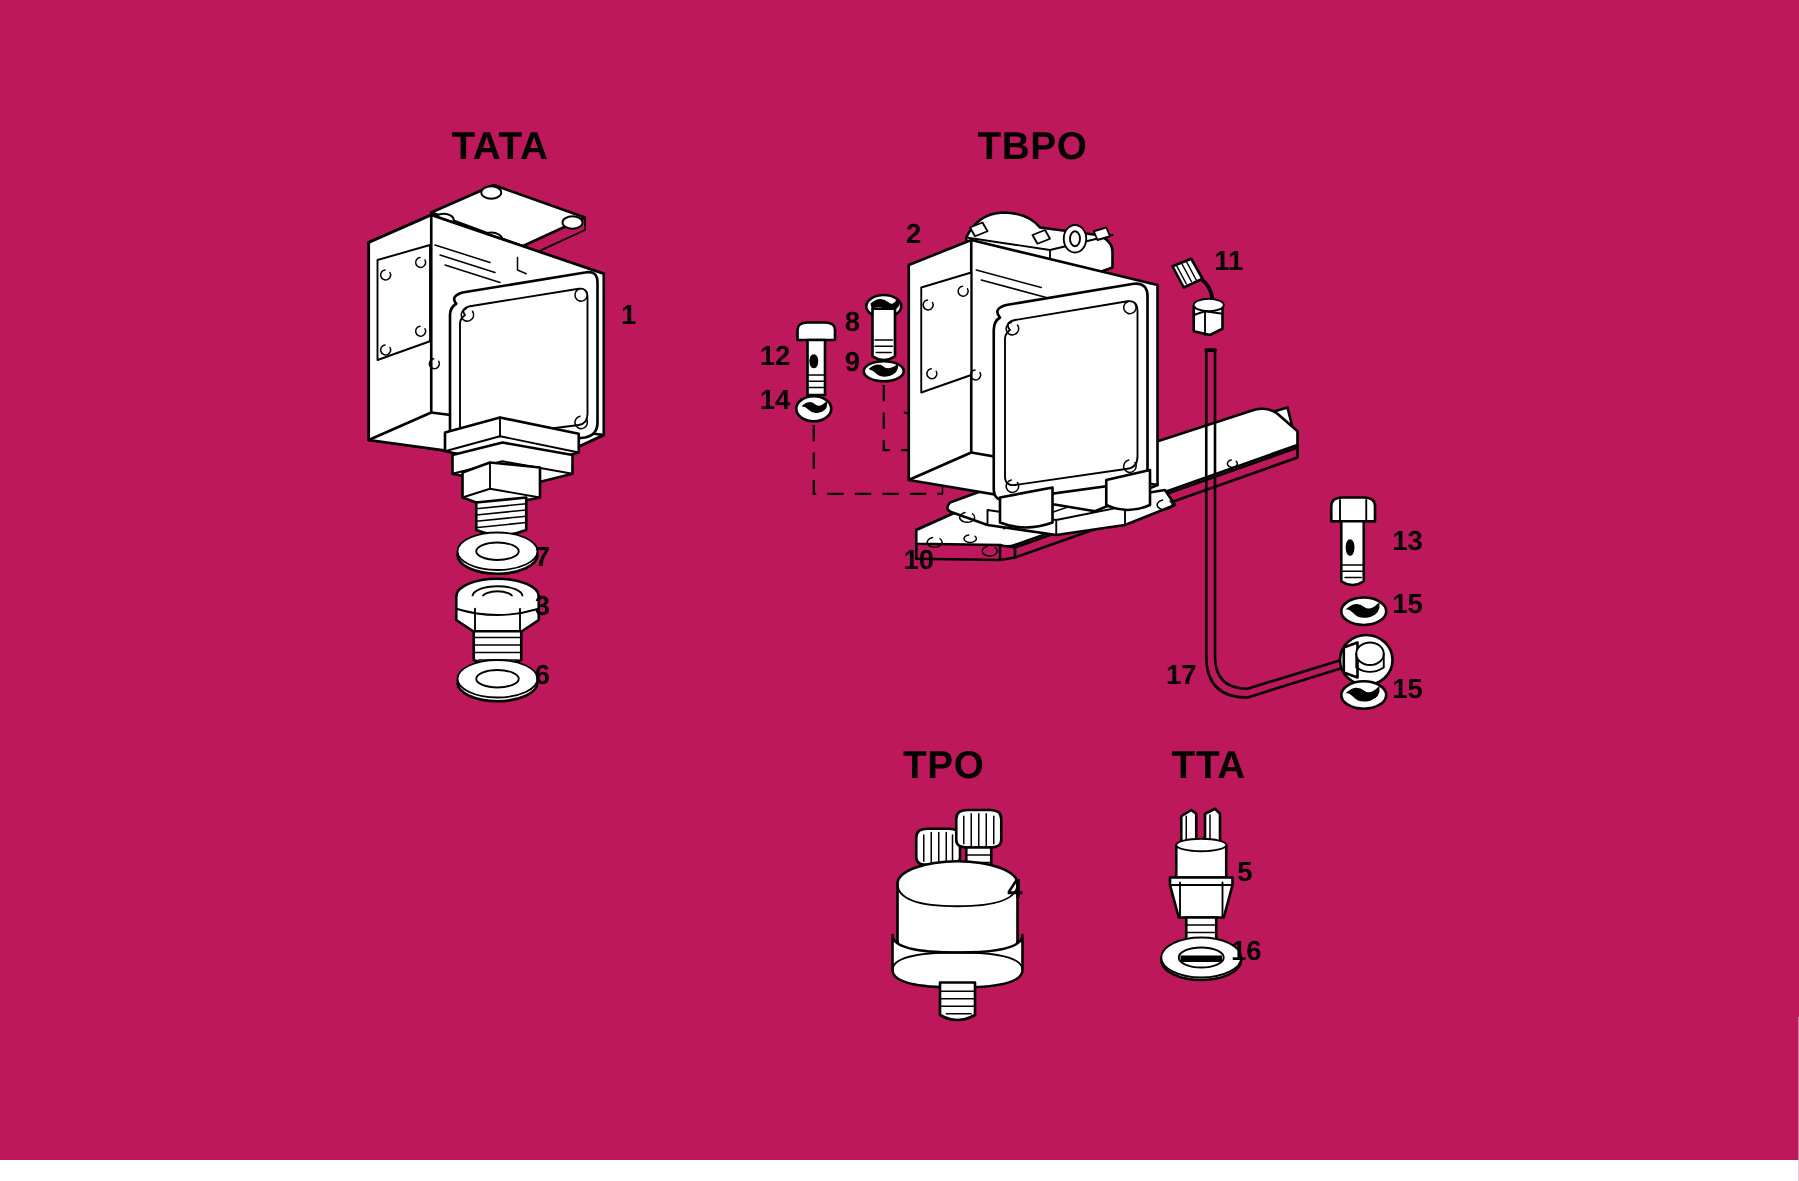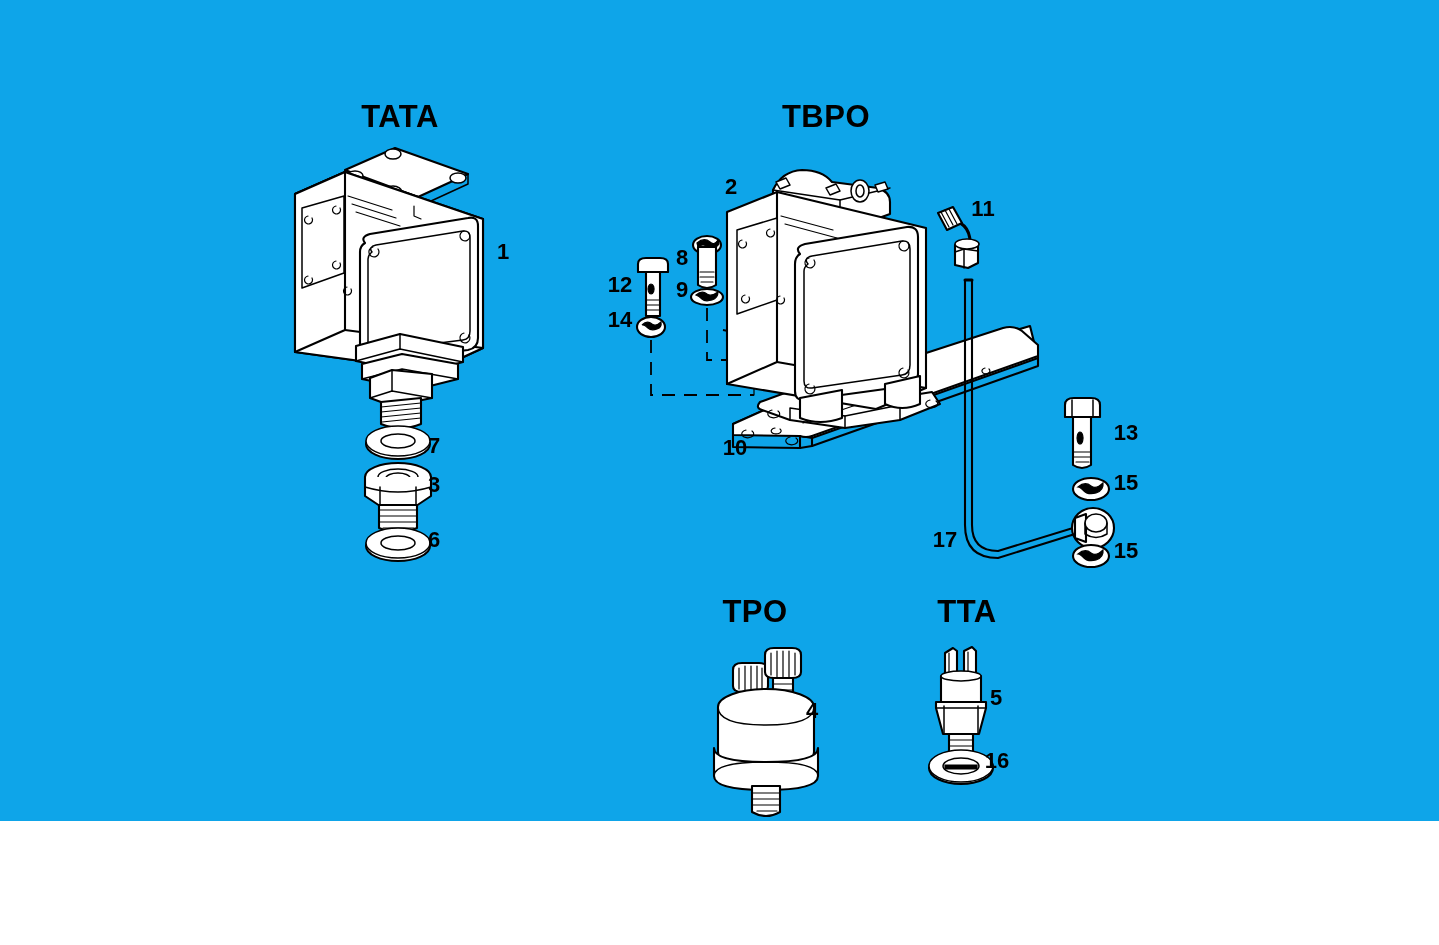--- a/index.html
+++ b/index.html
@@ -7,22 +7,22 @@
     margin: 0;
     padding: 0;
     background: #ffffff;
   }
   body {
     font-family: "Liberation Sans", sans-serif;
   }
   #sheet {
     position: relative;
     width: 1439px;
-    height: 821px;
-    background: #0ea5e9;
+    height: 928px;
+    background: #be185d;
     overflow: hidden;
   }
   #sheet svg {
     position: absolute;
     left: 0;
     top: 0;
   }
   .grp-title {
     font-family: "Liberation Sans", sans-serif;
     font-weight: bold;

